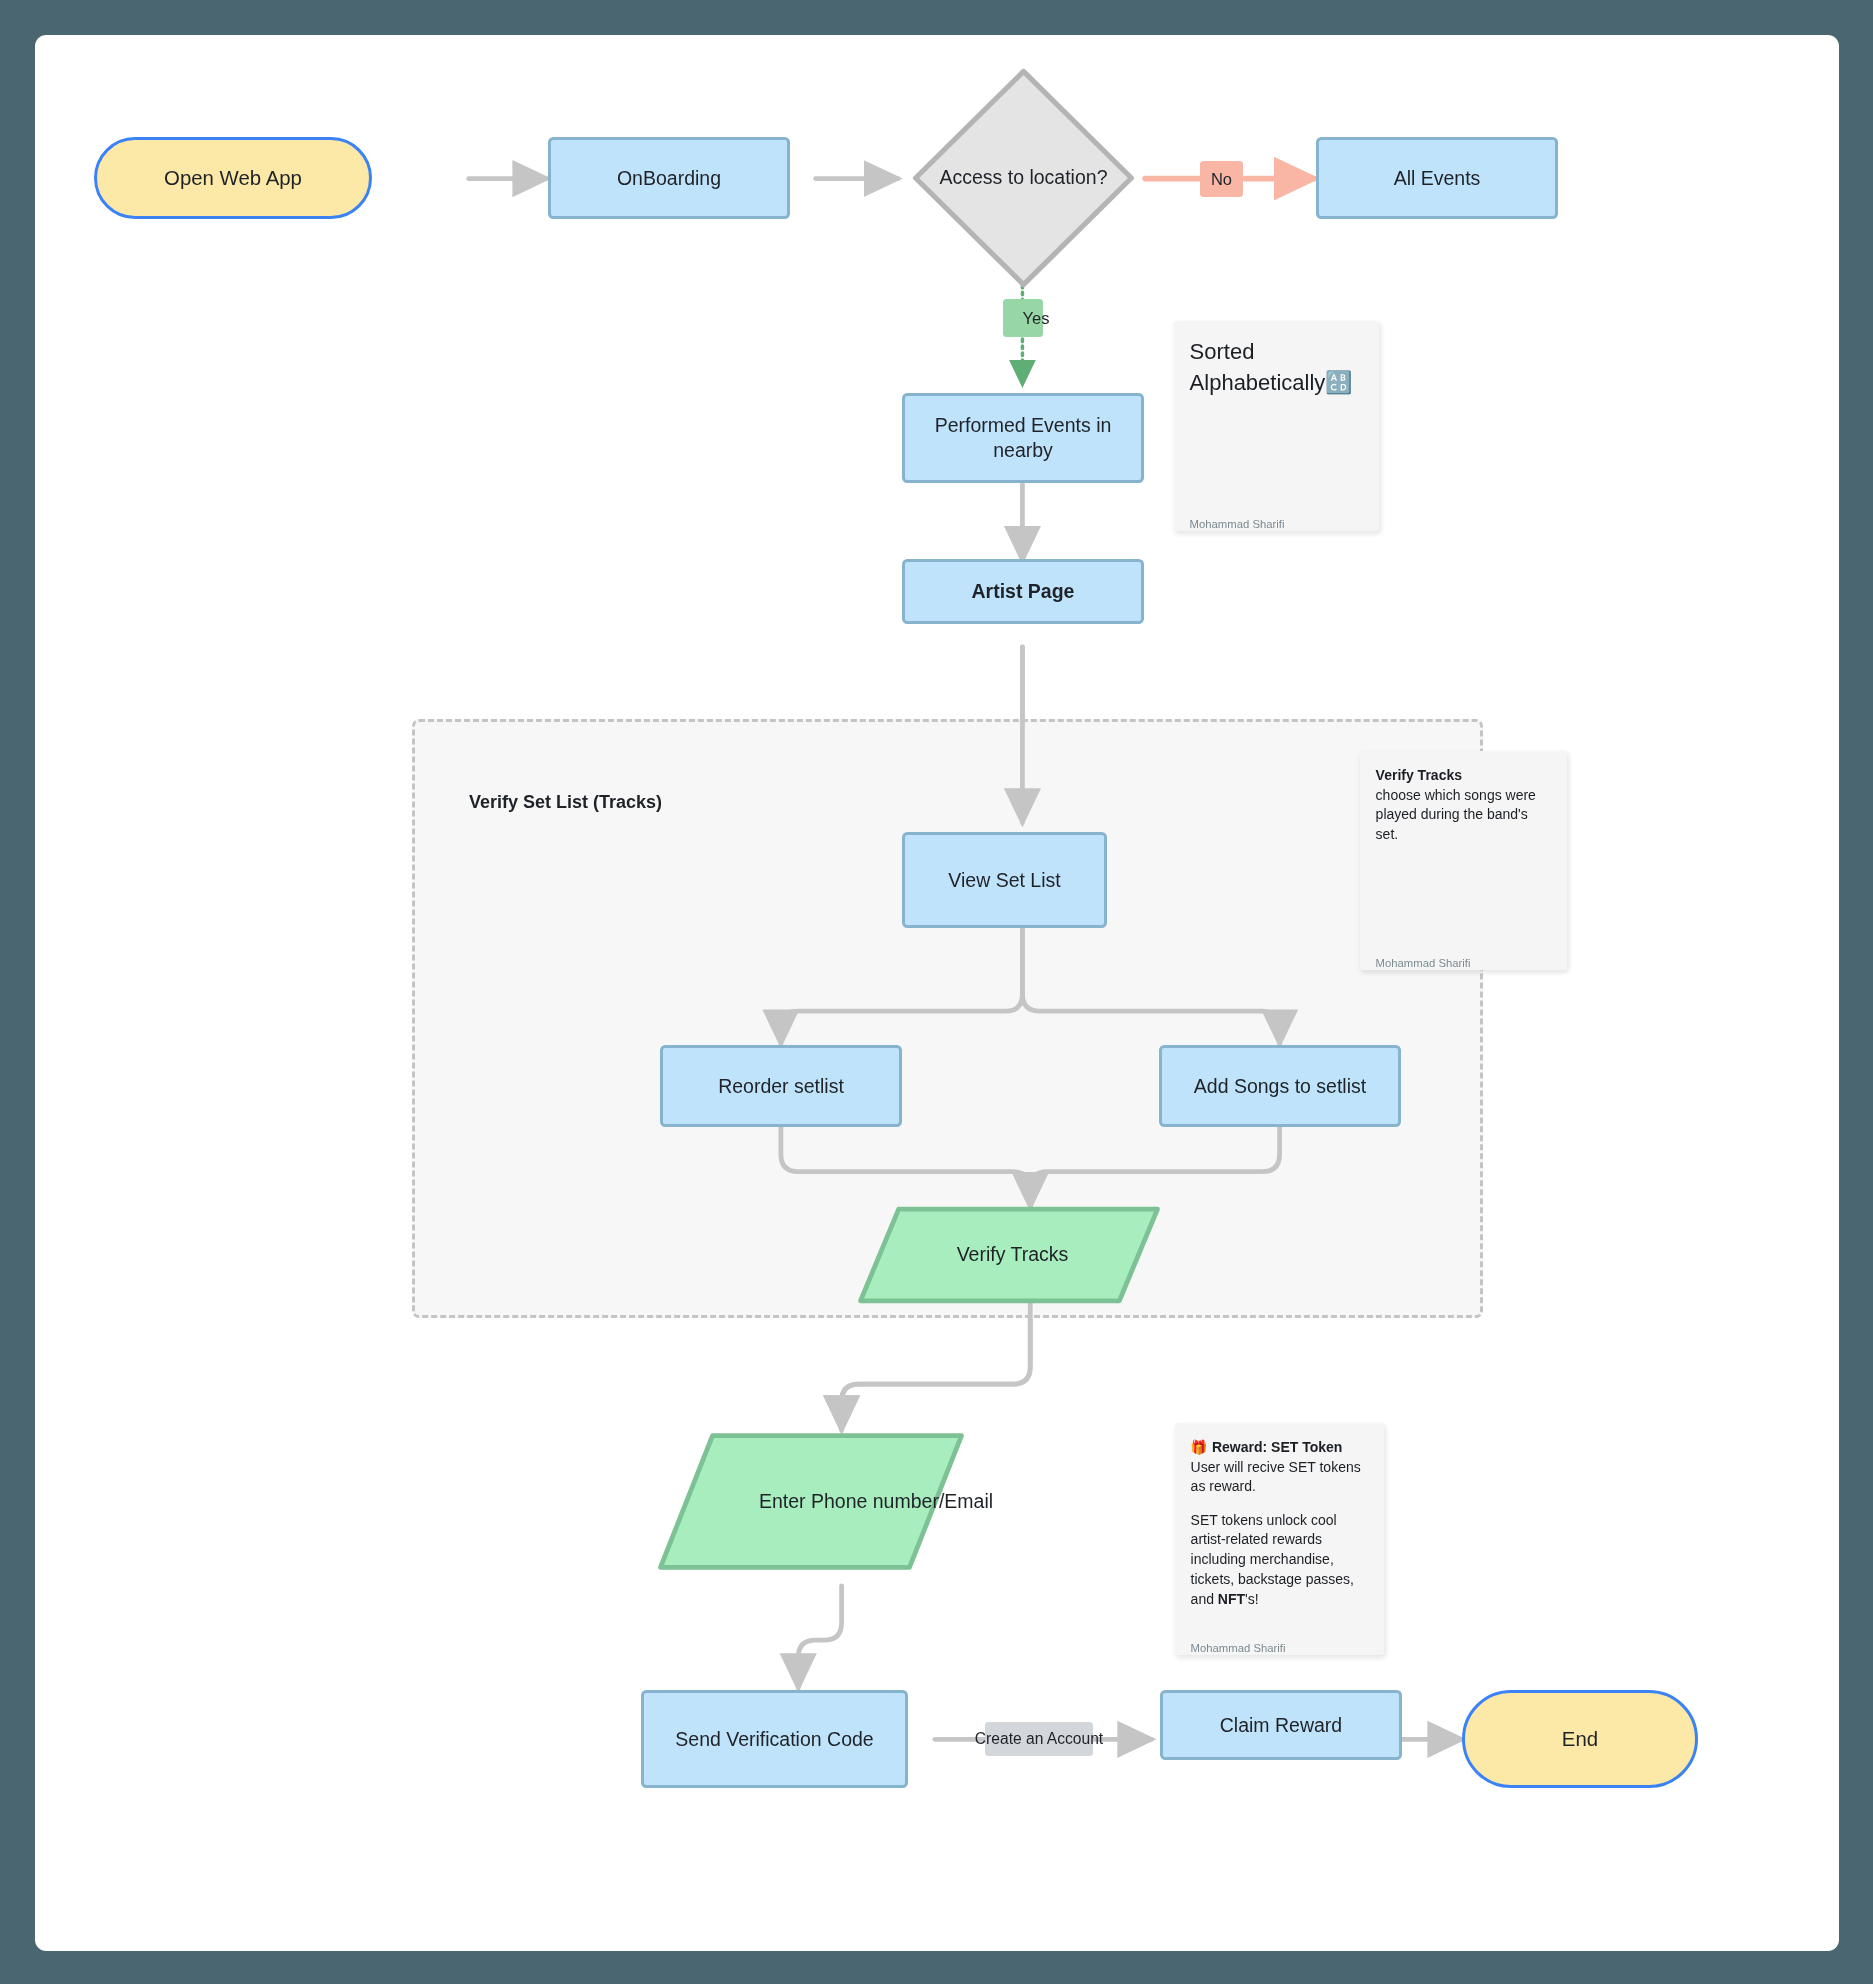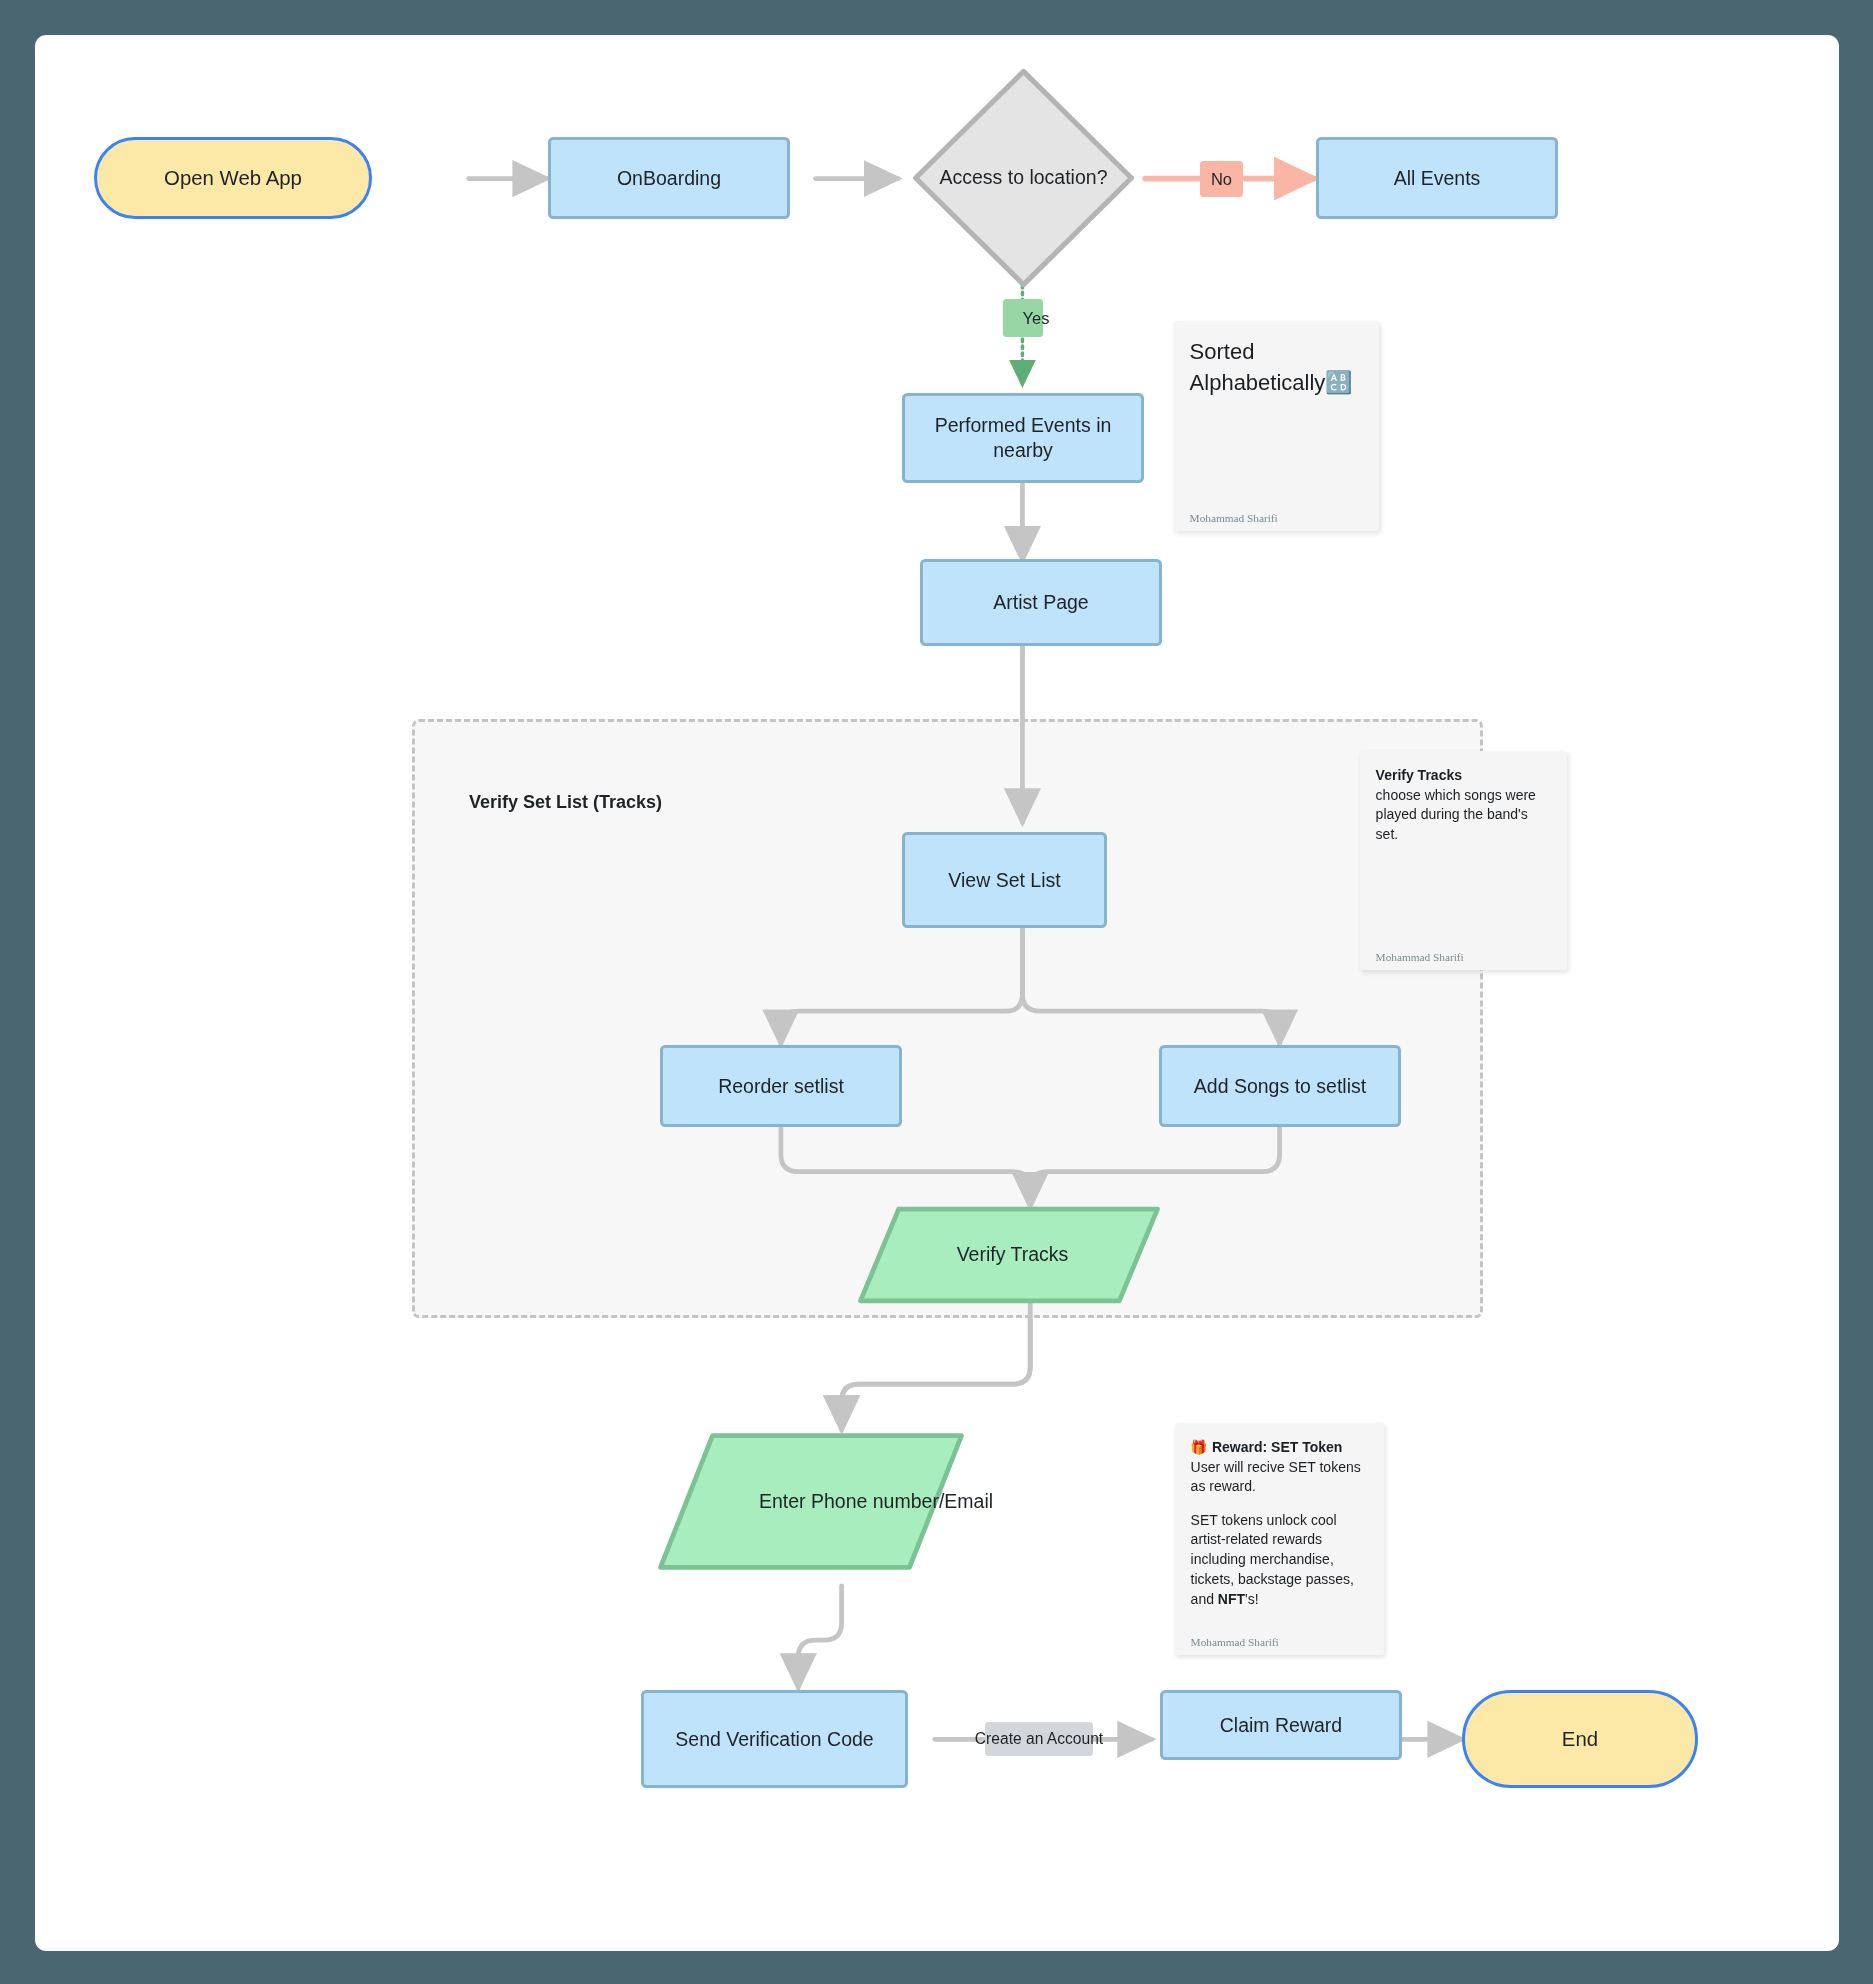--- a/index.html
+++ b/index.html
@@ -87,23 +87,22 @@
     box-sizing:border-box;
     background:#F5F5F5;
     border-radius:3.5px;
     box-shadow:1.3px 2.2px 4.8px rgba(0,0,0,0.10);
     padding:14.7px 15.6px;
     color:#1b1f24;
   }
   .note-body{line-height:1.42;}
   .note-author{
     position:absolute;
-    left:15.6px;bottom:7px;
+    left:15.6px;bottom:1px;
     color:#7C8A91;
-    font-family:Liberation Serif, serif;
   }
   .note-big .note-body{font-size:22px;}
   .note-big .note-author{font-size:11.3px;}
   .note-sm .note-body{font-size:14px;}
   .note-sm .note-author{font-size:11.3px;}
   .note-title{font-weight:bold;}
   .note-gap{height:0.95em;}
   .emoji{font-family:"DejaVu Sans", sans-serif;}
 </style>
 </head>
@@ -186,21 +185,21 @@
     <svg width="247" height="286" viewBox="0 0 570 660" xmlns="http://www.w3.org/2000/svg">
       <path d="M285 84 L534 330 L285 576 L36 330 Z" fill="#E4E4E4" stroke="#B4B4B4" stroke-width="12" stroke-linejoin="round"></path>
     </svg>
     <div class="diamond-label">Access to location?</div>
   </div>
 
   <div class="node rect" style="left:1281px;top:102px;width:242px;height:82px;">All Events</div>
 
   <div class="node rect" style="left:867px;top:358px;width:242px;height:90px;">Performed Events in nearby</div>
 
-  <div class="node rect" style="left:885px;top:524px;width:242px;height:87px;">Artist Page</div>
+  <div class="node rect" style="left:867px;top:524px;width:242px;height:65px;font-weight:bold;">Artist Page</div>
 
   <div class="node rect" style="left:867px;top:797px;width:205px;height:96px;">View Set List</div>
 
   <div class="node rect" style="left:625px;top:1010px;width:242px;height:82px;">Reorder setlist</div>
 
   <div class="node rect" style="left:1124px;top:1010px;width:242px;height:82px;">Add Songs to setlist</div>
 
   <div class="para-wrap" style="left:822px;top:1171px;width:304px;height:98px;">
     <svg width="304" height="98" viewBox="0 0 700 225" xmlns="http://www.w3.org/2000/svg">
       <path d="M96 7 L692 7 L604 218 L8 218 Z" fill="#A8EDBE" stroke="#7DC294" stroke-width="11" stroke-linejoin="round"></path>

